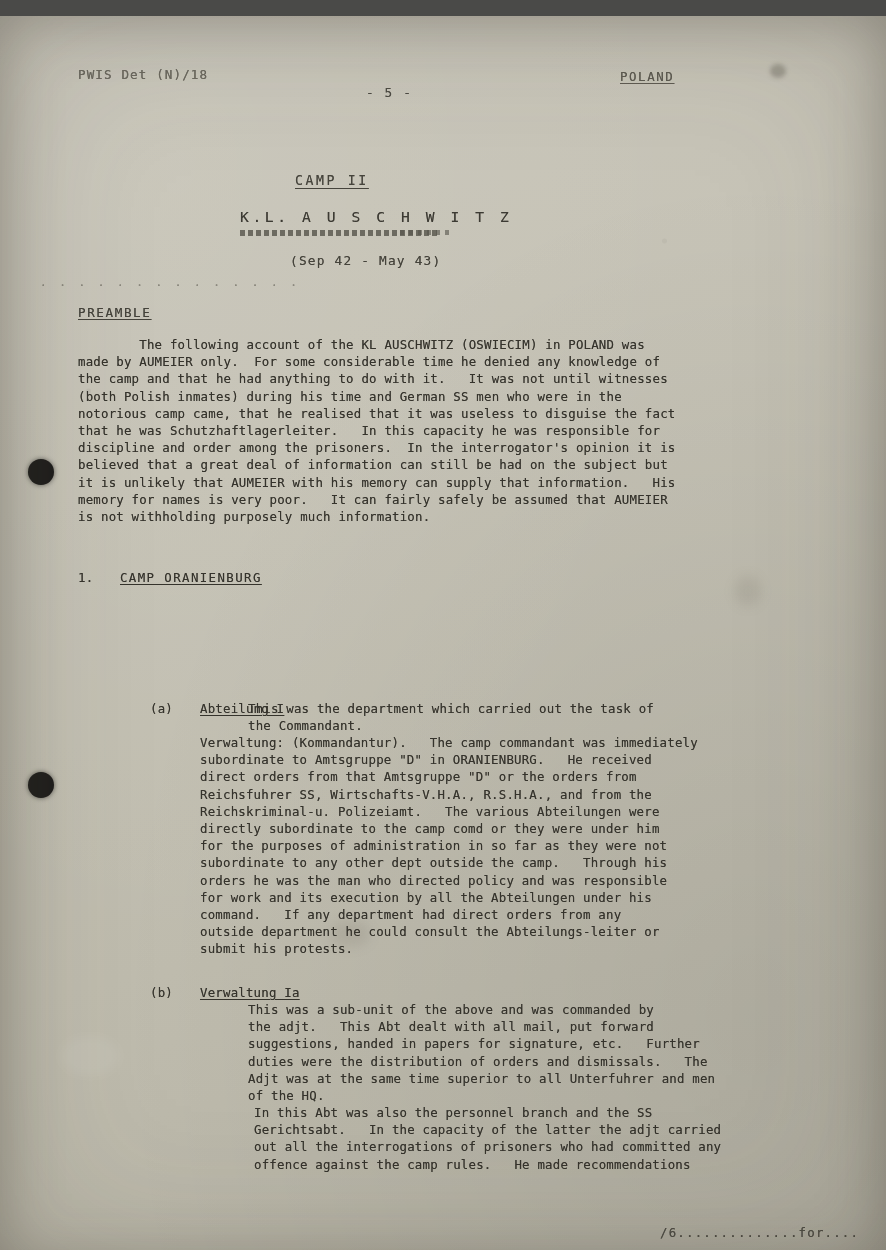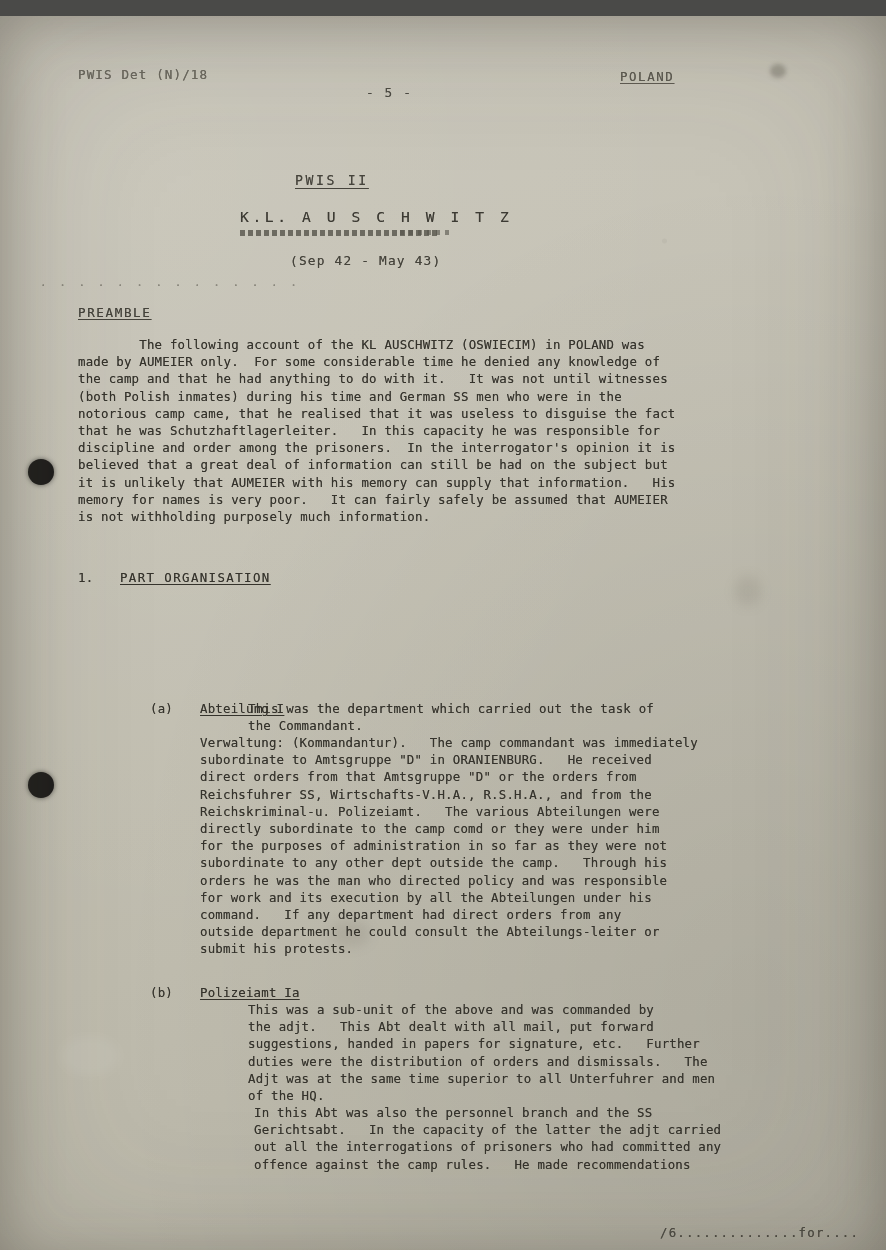--- a/index.html
+++ b/index.html
@@ -124,21 +124,21 @@
 
   <div class="smudge sm1"></div>
   <div class="smudge sm2"></div>
   <div class="smudge sm3"></div>
   <div class="smudge sm4"></div>
 
   <div class="t hdr-ref">PWIS Det (N)/18</div>
   <div class="t hdr-page">- 5 -</div>
   <div class="t hdr-secret">POLAND</div>
 
-  <div class="t part-title">PWIS II</div>
+  <div class="t part-title">CAMP II</div>
   <div class="t camp-title">K.L. A U S C H W I T Z</div>
   <div class="camp-rule"></div>
   <div class="camp-rule2"></div>
   <div class="t camp-dates">(Sep 42 - May 43)</div>
 
   <div class="t dotline faint">. . . . . . . . . . . . . .</div>
 
   <div class="t preamble-h">PREAMBLE</div>
   <div class="t para p-preamble">        The following account of the KL AUSCHWITZ (OSWIECIM) in POLAND was
 made by AUMEIER only.  For some considerable time he denied any knowledge of
@@ -146,42 +146,42 @@
 (both Polish inmates) during his time and German SS men who were in the
 notorious camp came, that he realised that it was useless to disguise the fact
 that he was Schutzhaftlagerleiter.   In this capacity he was responsible for
 discipline and order among the prisoners.  In the interrogator's opinion it is
 believed that a great deal of information can still be had on the subject but
 it is unlikely that AUMEIER with his memory can supply that information.   His
 memory for names is very poor.   It can fairly safely be assumed that AUMEIER
 is not withholding purposely much information.</div>
 
   <div class="t sec1-num">1.</div>
-  <div class="t sec1-h u" style="left:120px;">PART ORGANISATION</div>
+  <div class="t sec1-h u" style="left:120px;">CAMP ORANIENBURG</div>
 
   <div class="t abt1-label">(a)</div>
   <div class="t u" style="top:684px; left:200px;">Abteilung I</div>
   <div class="t p-abt1-a">This was the department which carried out the task of
 the Commandant.</div>
   <div class="t p-abt1-b">Verwaltung: (Kommandantur).   The camp commandant was immediately
 subordinate to Amtsgruppe "D" in ORANIENBURG.   He received
 direct orders from that Amtsgruppe "D" or the orders from
 Reichsfuhrer SS, Wirtschafts-V.H.A., R.S.H.A., and from the
 Reichskriminal-u. Polizeiamt.   The various Abteilungen were
 directly subordinate to the camp comd or they were under him
 for the purposes of administration in so far as they were not
 subordinate to any other dept outside the camp.   Through his
 orders he was the man who directed policy and was responsible
 for work and its execution by all the Abteilungen under his
 command.   If any department had direct orders from any
 outside department he could consult the Abteilungs-leiter or
 submit his protests.</div>
 
   <div class="t abt2-label">(b)</div>
-  <div class="t u" style="top:968px; left:200px;">Polizeiamt Ia</div>
+  <div class="t u" style="top:968px; left:200px;">Verwaltung Ia</div>
   <div class="t p-abt2-a">This was a sub-unit of the above and was commanded by
 the adjt.   This Abt dealt with all mail, put forward
 suggestions, handed in papers for signature, etc.   Further
 duties were the distribution of orders and dismissals.   The
 Adjt was at the same time superior to all Unterfuhrer and men
 of the HQ.</div>
   <div class="t p-abt2-b">In this Abt was also the personnel branch and the SS
 Gerichtsabt.   In the capacity of the latter the adjt carried
 out all the interrogations of prisoners who had committed any
 offence against the camp rules.   He made recommendations</div>

